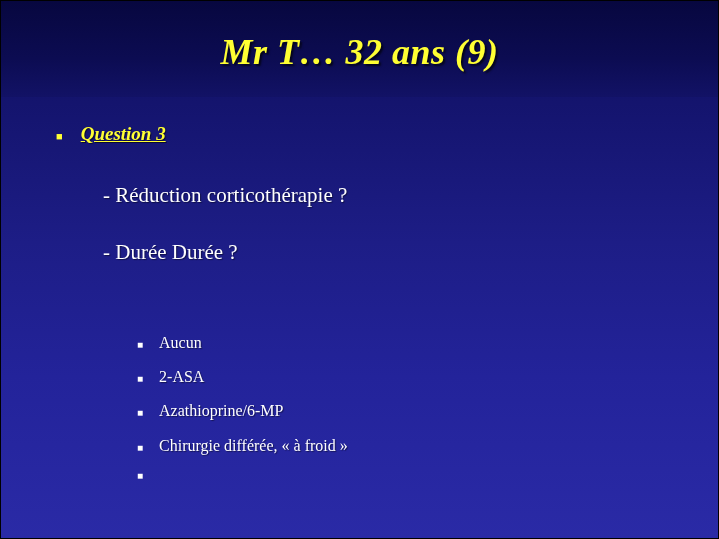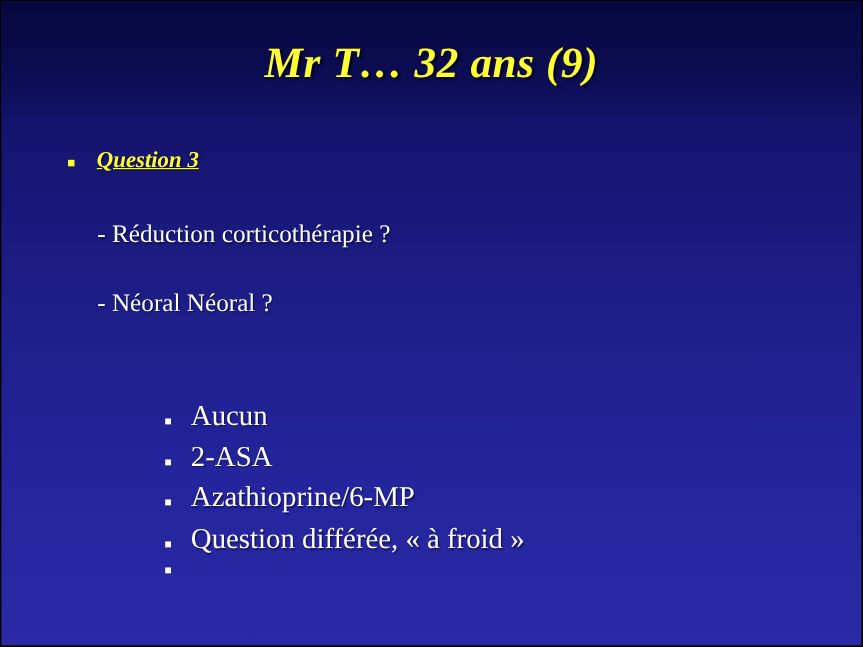--- a/index.html
+++ b/index.html
@@ -63,39 +63,39 @@
   .q-label {
     color: #ffff33;
     font-size: 19px;
     font-style: italic;
     font-weight: bold;
     text-decoration: underline;
     text-shadow: 1px 1px 1px rgba(0,0,0,0.55);
   }
   .line {
     position: absolute;
-    left: 80px;
+    left: 102px;
     color: #ffffff;
     font-size: 21px;
     white-space: nowrap;
     text-shadow: 1px 1px 1px rgba(0,0,0,0.45);
   }
   .l1 { top: 72px; }
   .l2 { top: 129px; }
   .l3 { top: 186px; }
   .sub {
     position: absolute;
     left: 136px;
     display: flex;
     align-items: baseline;
   }
   .sub .bullet-sq { margin-right: 16px; font-size: 10px; }
   .sub-text {
     color: #ffffff;
-    font-size: 24px;
+    font-size: 16px;
     white-space: nowrap;
     text-shadow: 1px 1px 1px rgba(0,0,0,0.45);
   }
   .s0 { top: 223px; }
   .s1 { top: 257px; }
   .s2 { top: 291px; }
   .s3 { top: 326px; }
   .s4 { top: 360px; }
 </style>
 </head>
@@ -107,36 +107,36 @@
   <div class="slide-title">Mr T… 32 ans (9)</div>
 
   <div class="body">
 
     <div class="q-row">
       <span class="bullet-sq">■</span>
       <span class="q-label">Question 3</span>
     </div>
 
     <div class="line l1">- Réduction corticothérapie ?</div>
-    <div class="line l2">- Néoral Néoral ?</div>
+    <div class="line l2">- Durée Durée ?</div>
 
     <div class="sub s0">
       <span class="bullet-sq white">■</span>
       <span class="sub-text">Aucun</span>
     </div>
     <div class="sub s1">
       <span class="bullet-sq white">■</span>
       <span class="sub-text">2-ASA</span>
     </div>
     <div class="sub s2">
       <span class="bullet-sq white">■</span>
       <span class="sub-text">Azathioprine/6-MP</span>
     </div>
     <div class="sub s3">
       <span class="bullet-sq white">■</span>
-      <span class="sub-text">Question différée, « à froid »</span>
+      <span class="sub-text">Chirurgie différée, « à froid »</span>
     </div>
     <div class="sub s4">
       <span class="bullet-sq white">■</span>
     </div>
 
   </div>
 </div>
 
 </body></html>

